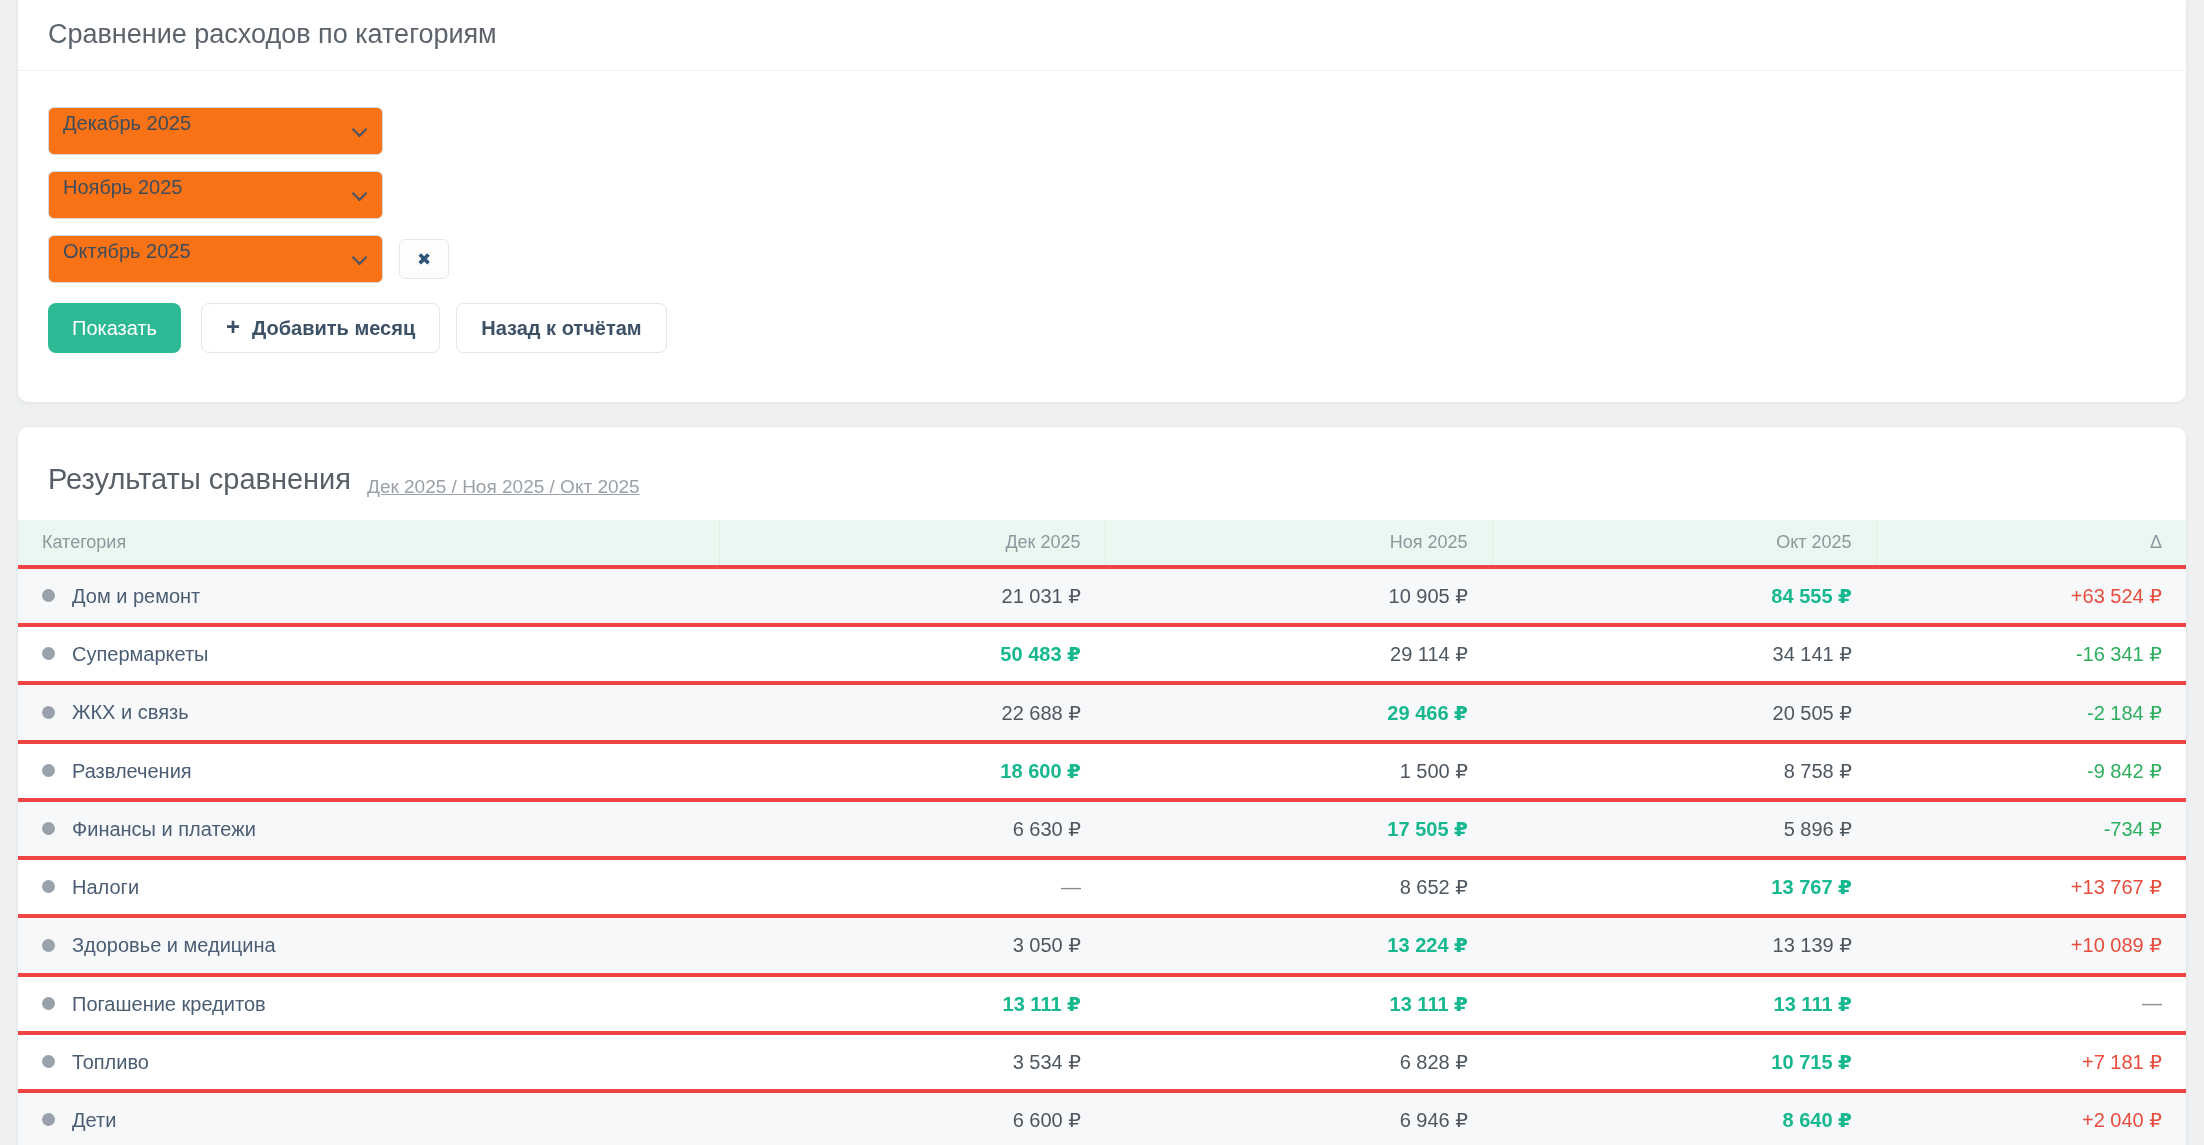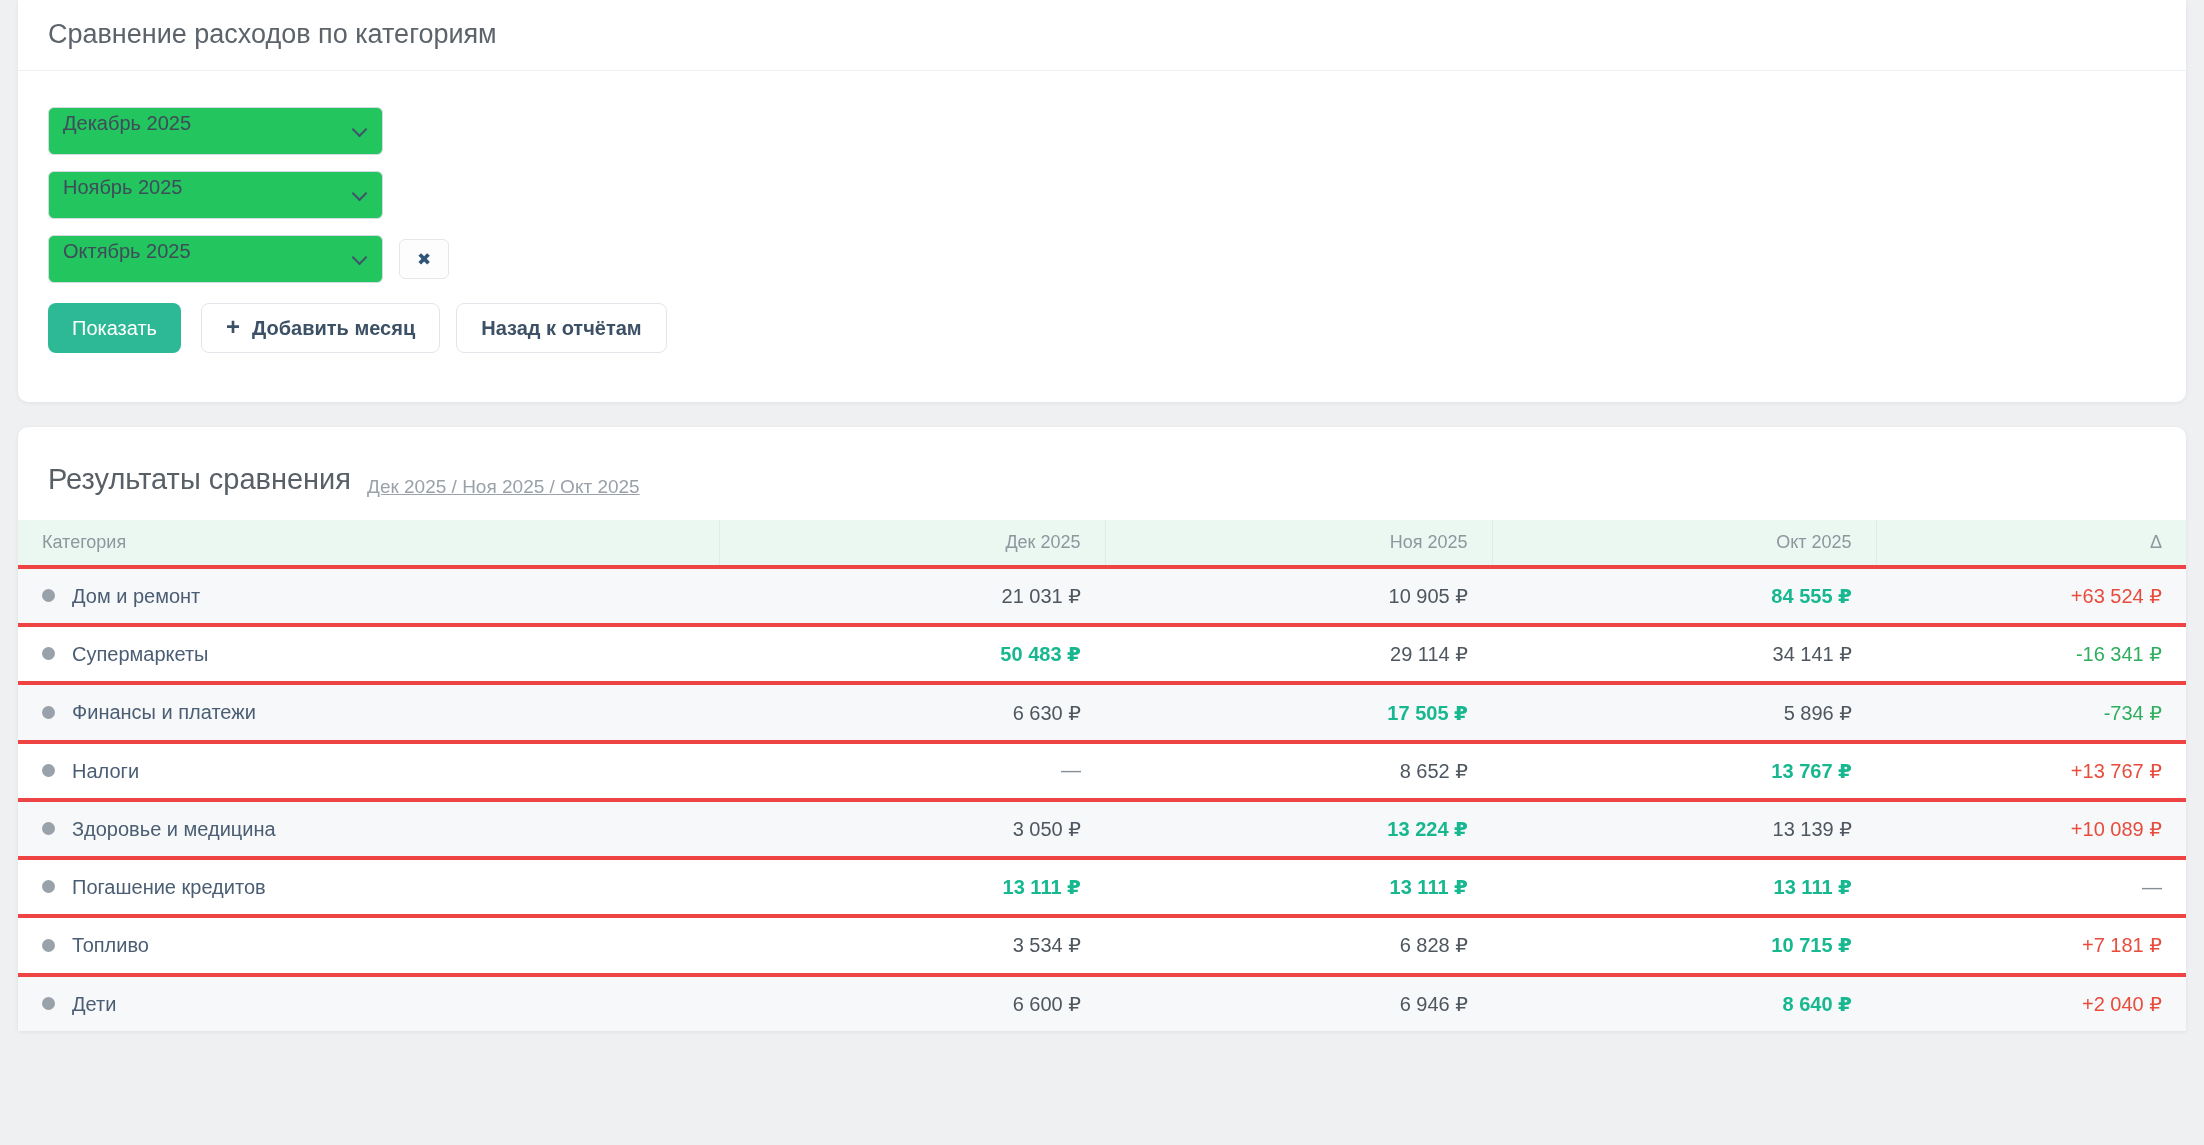--- a/index.html
+++ b/index.html
@@ -28,21 +28,21 @@
   }
   .filters-body { padding: 36px 30px 49px; }
 
   .select-row { display: flex; align-items: center; margin-bottom: 16px; }
   .select-wrap { position: relative; width: 335px; }
   select.month-select {
     -webkit-appearance: none; appearance: none;
     width: 335px; height: 48px;
     padding: 0 40px 16px 14px;
     font-family: inherit; font-size: 20px; color: #3f4c5a;
-    background: #22c55e;
+    background: #f97316;
     border: 1px solid #d5dae0; border-radius: 6px;
     outline: none;
   }
   .chevron {
     position: absolute; right: 18px; top: 17px;
     width: 11px; height: 11px;
     border-right: 2px solid #42536a; border-bottom: 2px solid #42536a;
     transform: rotate(45deg);
     pointer-events: none;
   }
@@ -186,20 +186,34 @@
           <td class="cell-delta tone-red">+63 524 ₽</td>
         </tr>
         <tr>
           <td class="cell-category"><span class="dot"></span><span class="category-name">Супермаркеты</span></td>
           <td class="cell-value max">50 483 ₽</td>
           <td class="cell-value">29 114 ₽</td>
           <td class="cell-value">34 141 ₽</td>
           <td class="cell-delta tone-green">-16 341 ₽</td>
         </tr>
         <tr class="stripe">
+          <td class="cell-category"><span class="dot"></span><span class="category-name">ЖКХ и связь</span></td>
+          <td class="cell-value">22 688 ₽</td>
+          <td class="cell-value max">29 466 ₽</td>
+          <td class="cell-value">20 505 ₽</td>
+          <td class="cell-delta tone-green">-2 184 ₽</td>
+        </tr>
+        <tr>
+          <td class="cell-category"><span class="dot"></span><span class="category-name">Развлечения</span></td>
+          <td class="cell-value max">18 600 ₽</td>
+          <td class="cell-value">1 500 ₽</td>
+          <td class="cell-value">8 758 ₽</td>
+          <td class="cell-delta tone-green">-9 842 ₽</td>
+        </tr>
+        <tr class="stripe">
           <td class="cell-category"><span class="dot"></span><span class="category-name">Финансы и платежи</span></td>
           <td class="cell-value">6 630 ₽</td>
           <td class="cell-value max">17 505 ₽</td>
           <td class="cell-value">5 896 ₽</td>
           <td class="cell-delta tone-green">-734 ₽</td>
         </tr>
         <tr>
           <td class="cell-category"><span class="dot"></span><span class="category-name">Налоги</span></td>
           <td class="cell-value dash">—</td>
           <td class="cell-value">8 652 ₽</td>

